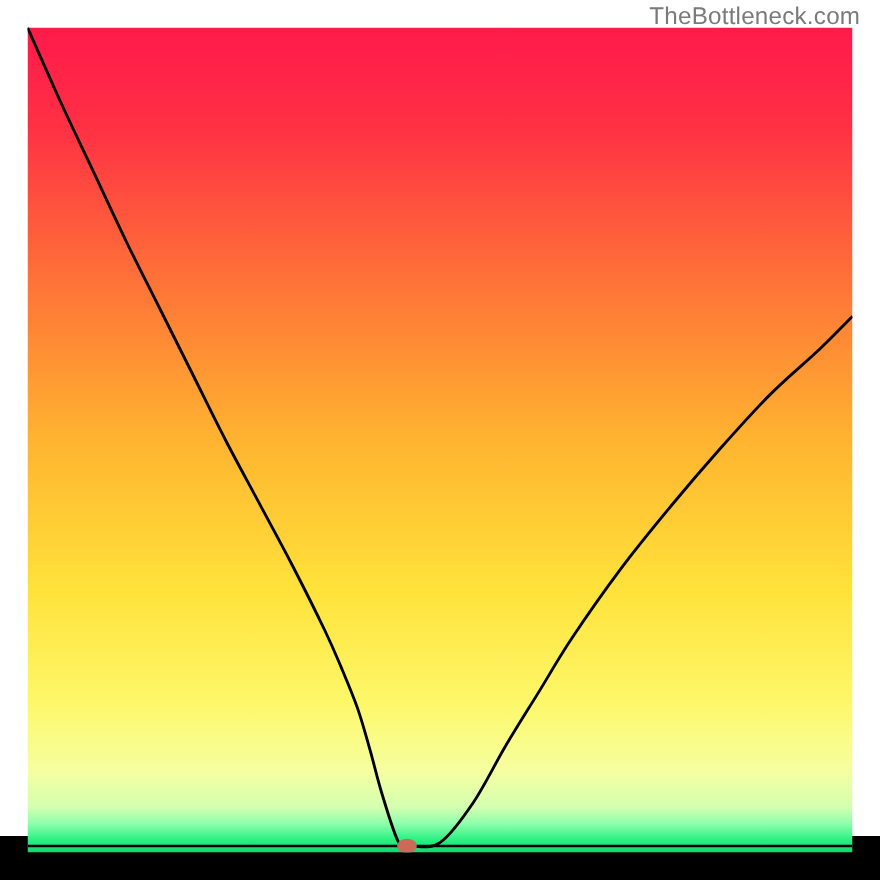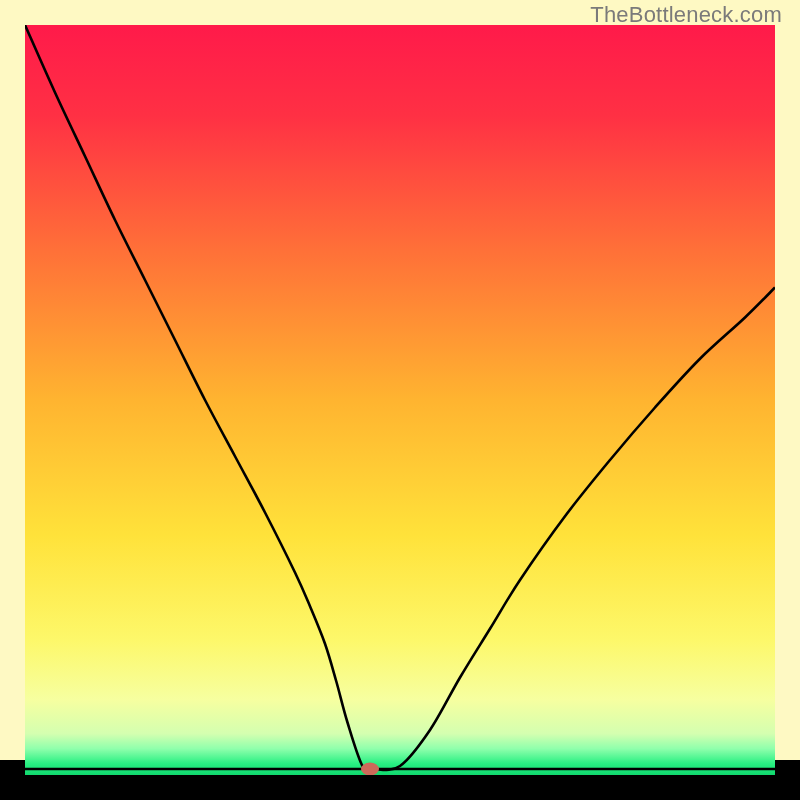--- a/index.html
+++ b/index.html
@@ -8,21 +8,21 @@
     width: 800px;
     height: 800px;
     overflow: hidden;
     background: #000;
     font-family: Arial, Helvetica, sans-serif;
   }
   .frame {
     position: absolute;
     top: 0; left: 0;
     width: 800px; height: 760px;
-    background: #fef9c3;
+    background: #ffffff;
   }
   .watermark {
     position: absolute;
     top: 2px;
     right: 18px;
     color: #7a7a7a;
     font-size: 22px;
     font-weight: 500;
     letter-spacing: 0.2px;
     z-index: 5;

